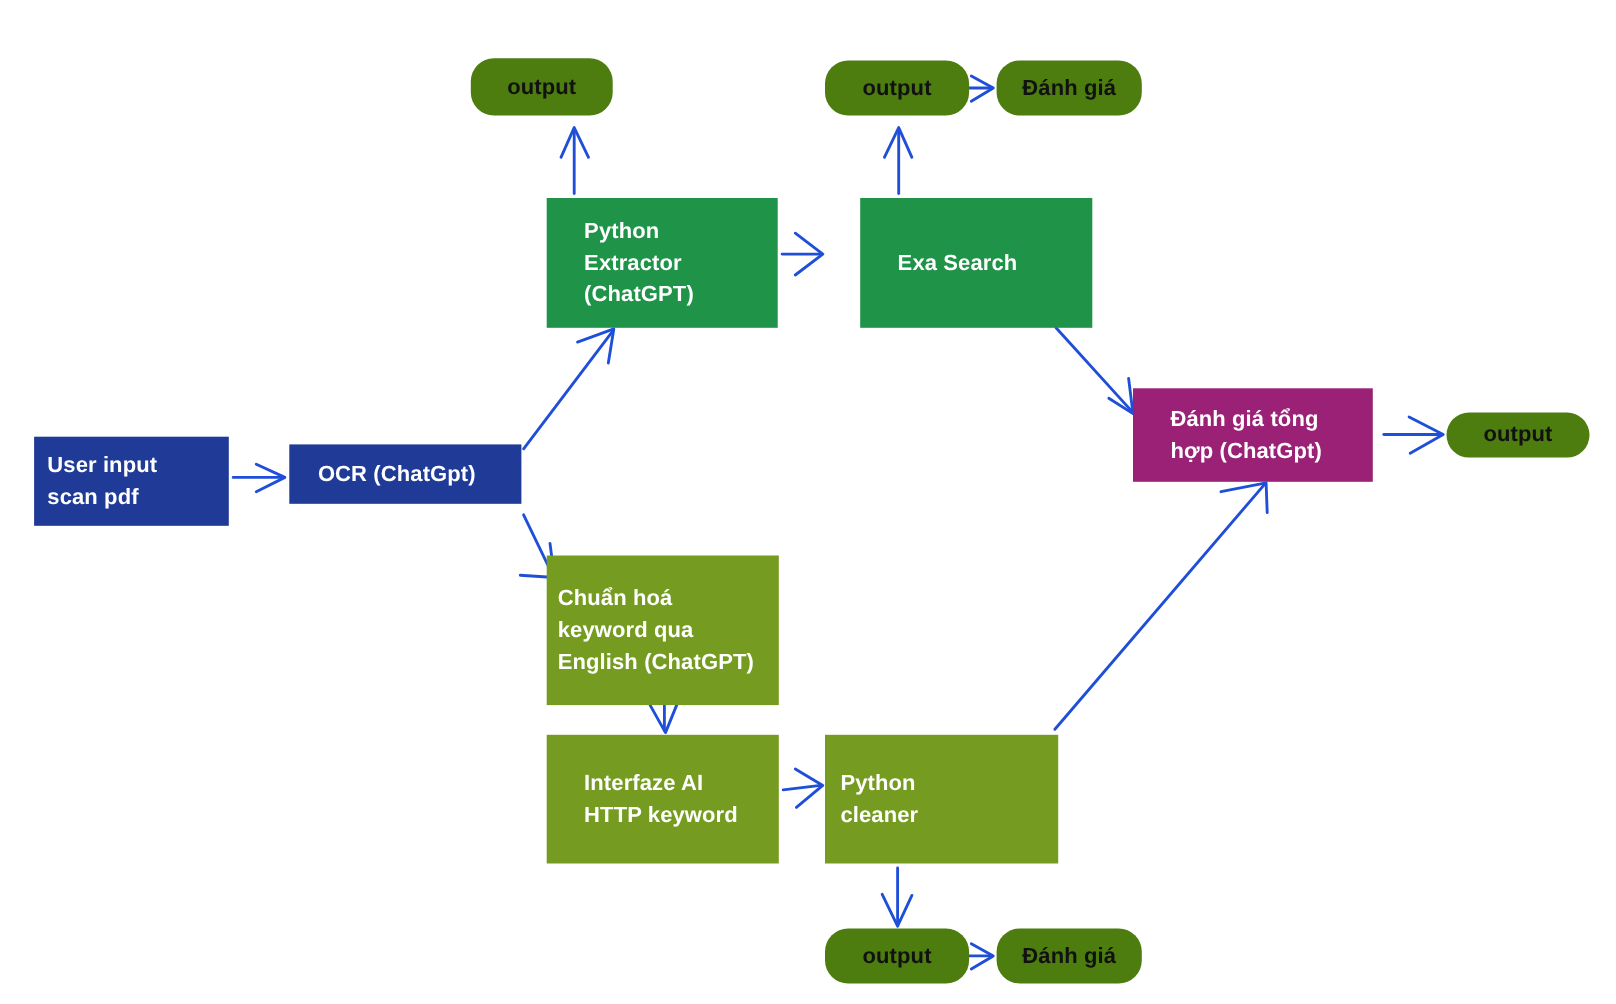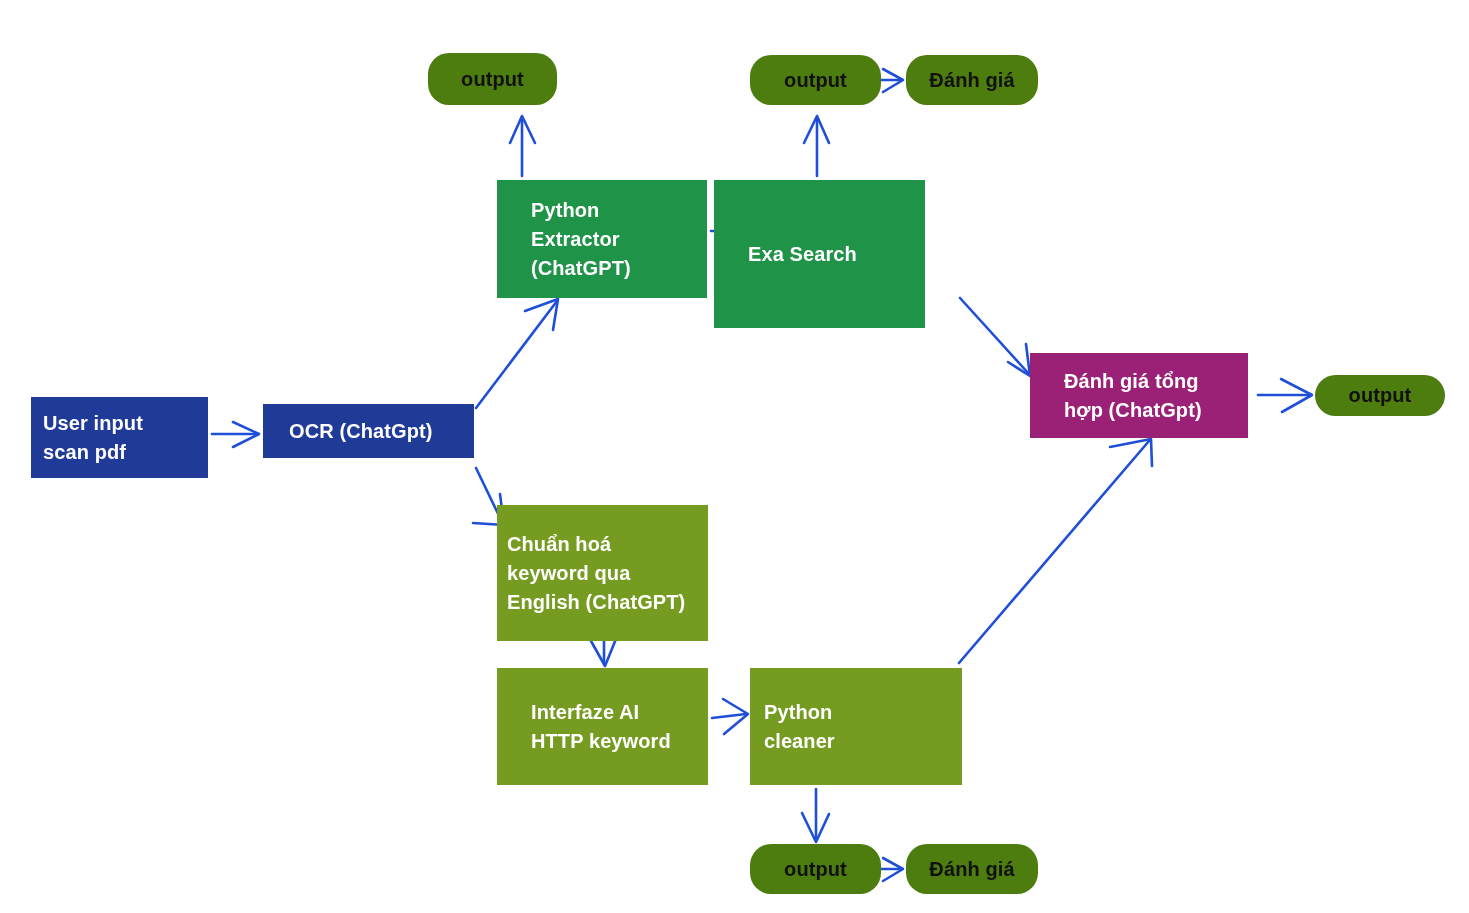--- a/index.html
+++ b/index.html
@@ -53,21 +53,21 @@
   }
   .n-blue   { background: #203a97; }
   .n-green  { background: #1f9348; }
   .n-olive  { background: #759c21; }
   .n-maroon { background: #9b2177; }
 
   
   #node-user-input      { left: 31px;   top: 397px; width: 177px; height: 81px;  padding-left: 12px; }
   #node-ocr             { left: 263px;  top: 404px; width: 211px; height: 54px;  padding-left: 26px; }
   #node-entity-extractor{ left: 497px;  top: 180px; width: 210px; height: 118px; padding-left: 34px; }
-  #node-exa-search      { left: 714px;  top: 180px; width: 211px; height: 148px; padding-left: 34px; }
+  #node-exa-search      { left: 782px;  top: 180px; width: 211px; height: 118px; padding-left: 34px; }
   #node-chuan-hoa       { left: 497px;  top: 505px; width: 211px; height: 136px; padding-left: 10px; }
   #node-interfaze       { left: 497px;  top: 668px; width: 211px; height: 117px; padding-left: 34px; }
   #node-python-cleaner  { left: 750px;  top: 668px; width: 212px; height: 117px; padding-left: 14px; }
   #node-danh-gia-tong-hop{left: 1030px; top: 353px; width: 218px; height: 85px;  }
 
   #chip-output-top-left  { left: 428px;  top: 53px;  width: 129px; height: 52px; }
   #chip-output-top-mid   { left: 750px;  top: 55px;  width: 131px; height: 50px; }
   #chip-danhgia-top      { left: 906px;  top: 55px;  width: 132px; height: 50px; }
   #chip-output-right     { left: 1315px; top: 375px; width: 130px; height: 41px; }
   #chip-output-bottom    { left: 750px;  top: 844px; width: 131px; height: 50px; }

